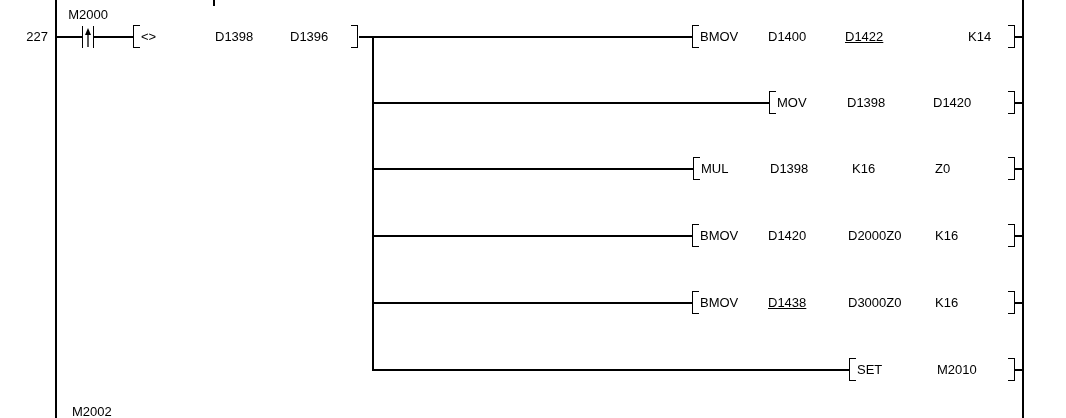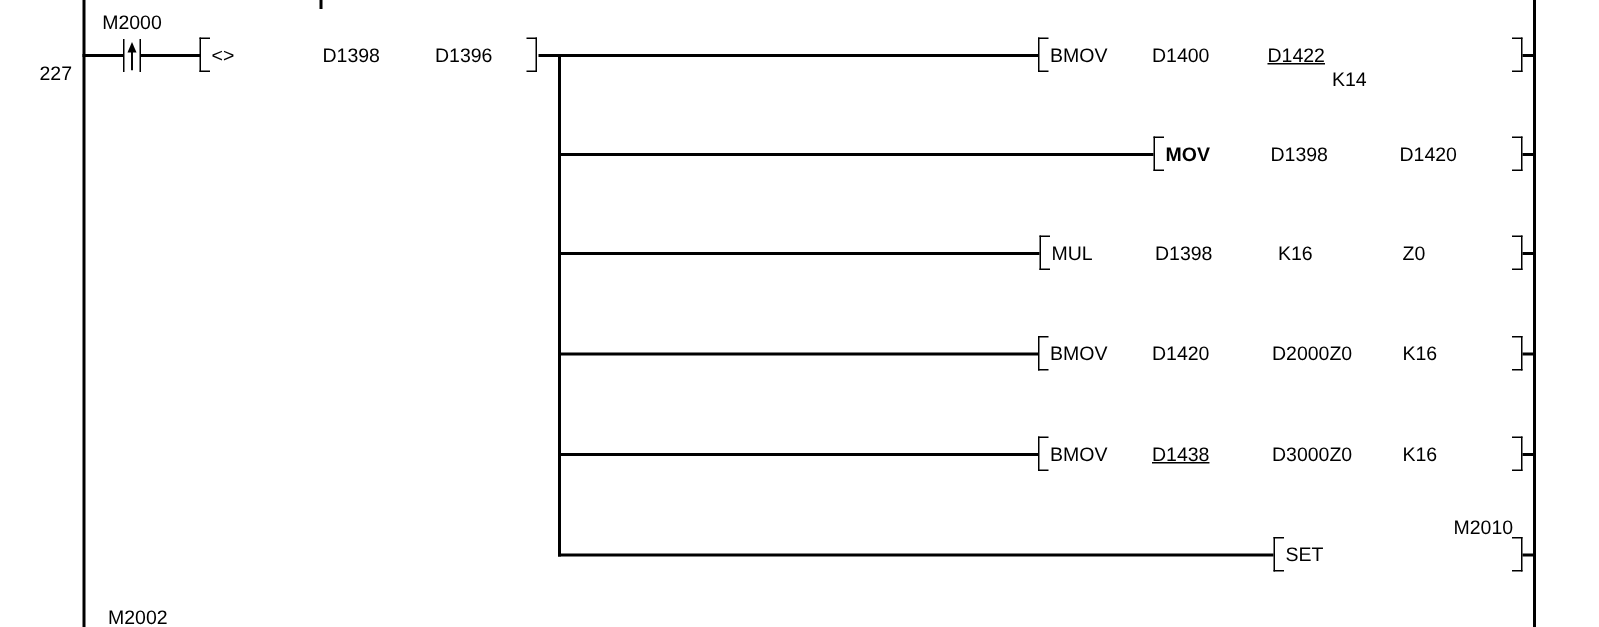--- a/index.html
+++ b/index.html
@@ -27,21 +27,21 @@
 </head>
 <body>
 
 <div id="canvas">
 
   <div class="vline" style="left:55px;top:0;height:418px;"></div>
   <div class="vline" style="left:1022px;top:0;height:418px;"></div>
 
   <div class="vline" style="left:213px;top:0;height:6px;"></div>
 
-  <div class="lbl rt" style="left:20px;top:41px;width:28px;text-align:right;">227</div>
+  <div class="lbl rt" style="left:20px;top:29px;width:28px;text-align:right;">227</div>
 
   <div class="grp">
     <div class="hline" style="left:55px;top:36px;width:27px;"></div>
 
     <div class="grp">
       <div class="lbl ctr" style="left:58px;top:7px;width:60px;">M2000</div>
       <div class="vline" style="left:81.5px;top:26px;height:22px;"></div>
       <div class="vline" style="left:92.5px;top:26px;height:22px;"></div>
       <svg style="position:absolute;left:83px;top:27px;" width="10" height="20" viewBox="0 0 10 20">
         <line x1="5" y1="20" x2="5" y2="5" stroke="#000" stroke-width="1.3"></line>
@@ -62,29 +62,29 @@
     <div class="hline" style="left:359px;top:36px;width:333px;"></div>
   </div>
 
   <div class="vline" style="left:372px;top:36px;height:335px;"></div>
 
   <div class="grp">
     <div class="obrk" style="left:692px;top:25px;"></div>
     <div class="lbl" style="left:700px;top:29px;">BMOV</div>
     <div class="lbl" style="left:768px;top:29px;">D1400</div>
     <div class="lbl" style="left:845px;top:29px;text-decoration:underline;">D1422</div>
-    <div class="lbl" style="left:888px;top:29px;margin-top:16px;">K14</div>
+    <div class="lbl" style="left:968px;top:29px;">K14</div>
     <div class="cbrk" style="left:1008px;top:25px;"></div>
     <div class="hline" style="left:1015px;top:36px;width:7px;"></div>
   </div>
 
   <div class="grp">
     <div class="hline" style="left:372px;top:102px;width:397px;"></div>
     <div class="obrk" style="left:769px;top:91px;"></div>
-    <div class="lbl" style="left:777px;top:95px;font-weight:bold;">MOV</div>
+    <div class="lbl" style="left:777px;top:95px;">MOV</div>
     <div class="lbl" style="left:847px;top:95px;">D1398</div>
     <div class="lbl" style="left:933px;top:95px;">D1420</div>
     <div class="cbrk" style="left:1008px;top:91px;"></div>
     <div class="hline" style="left:1015px;top:102px;width:7px;"></div>
   </div>
 
   <div class="grp">
     <div class="hline" style="left:372px;top:168px;width:321px;"></div>
     <div class="obrk" style="left:693px;top:157px;"></div>
     <div class="lbl" style="left:701px;top:161px;">MUL</div>
@@ -114,20 +114,20 @@
     <div class="lbl" style="left:848px;top:295px;">D3000Z0</div>
     <div class="lbl" style="left:935px;top:295px;">K16</div>
     <div class="cbrk" style="left:1008px;top:291px;"></div>
     <div class="hline" style="left:1015px;top:302px;width:7px;"></div>
   </div>
 
   <div class="grp">
     <div class="hline" style="left:372px;top:369px;width:477px;"></div>
     <div class="obrk" style="left:849px;top:358px;"></div>
     <div class="lbl" style="left:857px;top:362px;">SET</div>
-    <div class="lbl" style="left:937px;top:344px;margin-left:32px;">M2010</div>
+    <div class="lbl" style="left:937px;top:362px;">M2010</div>
     <div class="cbrk" style="left:1008px;top:358px;"></div>
     <div class="hline" style="left:1015px;top:369px;width:7px;"></div>
   </div>
 
   <div class="lbl" style="left:72px;top:404px;">M2002</div>
 
 </div>
 
 </body></html>

